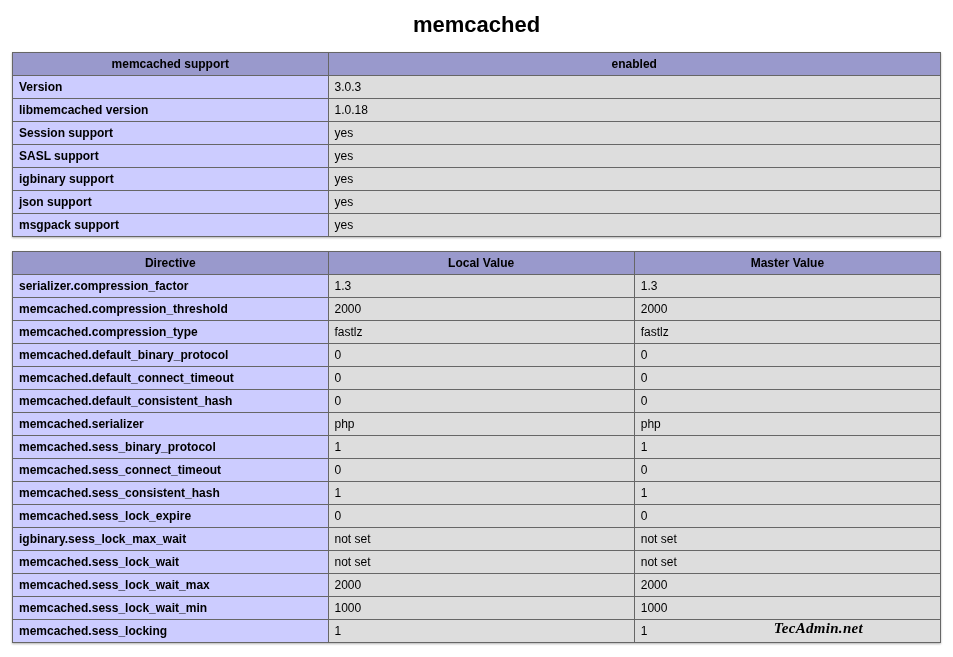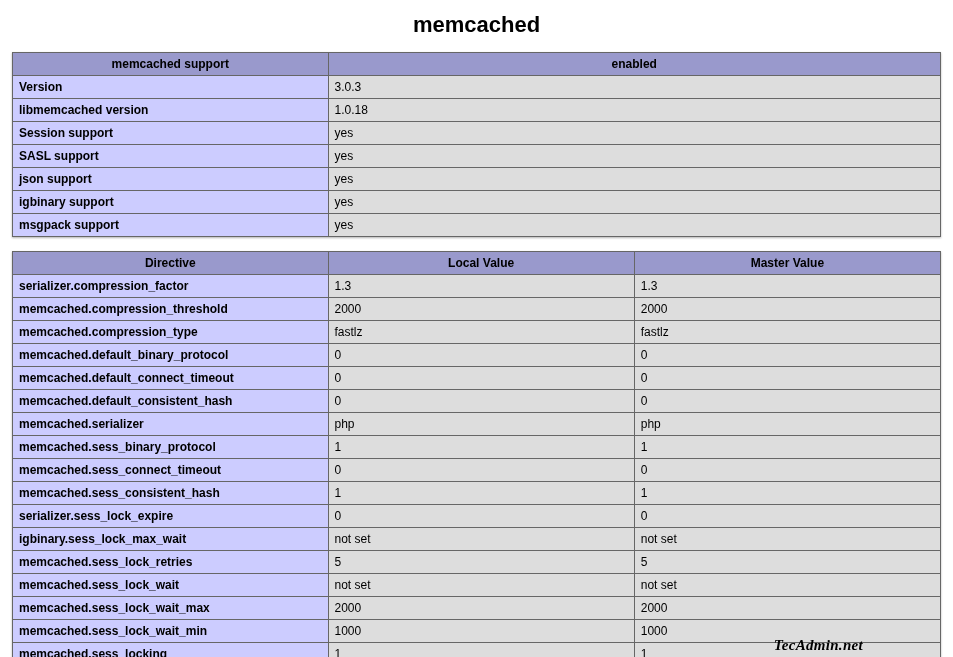--- a/index.html
+++ b/index.html
@@ -45,21 +45,21 @@
     background: #dddddd;
   }
   .t1 td.e { width: 34%; }
   .t1 td.v { width: 66%; }
   .t2 th:nth-child(1){ width: 34%; }
   .t2 th:nth-child(2){ width: 33%; }
   .t2 th:nth-child(3){ width: 33%; }
   .watermark {
     position: absolute;
     right: 90px;
-    bottom: 3px;
+    bottom: 20px;
     font-family: "Times New Roman", Georgia, serif;
     font-weight: bold;
     font-style: italic;
     font-size: 15px;
     color: #000;
     letter-spacing: 0.3px;
     pointer-events: none;
   }
 </style>
 </head>
@@ -85,25 +85,25 @@
       </tr>
       <tr>
         <td class="e">Session support</td>
         <td class="v">yes</td>
       </tr>
       <tr>
         <td class="e">SASL support</td>
         <td class="v">yes</td>
       </tr>
       <tr>
+        <td class="e">igbinary support</td>
+        <td class="v">yes</td>
+      </tr>
+      <tr>
         <td class="e">json support</td>
-        <td class="v">yes</td>
-      </tr>
-      <tr>
-        <td class="e">igbinary support</td>
         <td class="v">yes</td>
       </tr>
       <tr>
         <td class="e">msgpack support</td>
         <td class="v">yes</td>
       </tr>
     </tbody>
 </table>
 
 <table class="t2">
@@ -159,33 +159,28 @@
         <td class="e">memcached.sess_connect_timeout</td>
         <td class="v">0</td>
         <td class="v">0</td>
       </tr>
       <tr>
         <td class="e">memcached.sess_consistent_hash</td>
         <td class="v">1</td>
         <td class="v">1</td>
       </tr>
       <tr>
-        <td class="e">serializer.sess_lock_expire</td>
+        <td class="e">memcached.sess_lock_expire</td>
         <td class="v">0</td>
         <td class="v">0</td>
       </tr>
       <tr>
         <td class="e">igbinary.sess_lock_max_wait</td>
         <td class="v">not set</td>
         <td class="v">not set</td>
-      </tr>
-      <tr>
-        <td class="e">memcached.sess_lock_retries</td>
-        <td class="v">5</td>
-        <td class="v">5</td>
       </tr>
       <tr>
         <td class="e">memcached.sess_lock_wait</td>
         <td class="v">not set</td>
         <td class="v">not set</td>
       </tr>
       <tr>
         <td class="e">memcached.sess_lock_wait_max</td>
         <td class="v">2000</td>
         <td class="v">2000</td>

